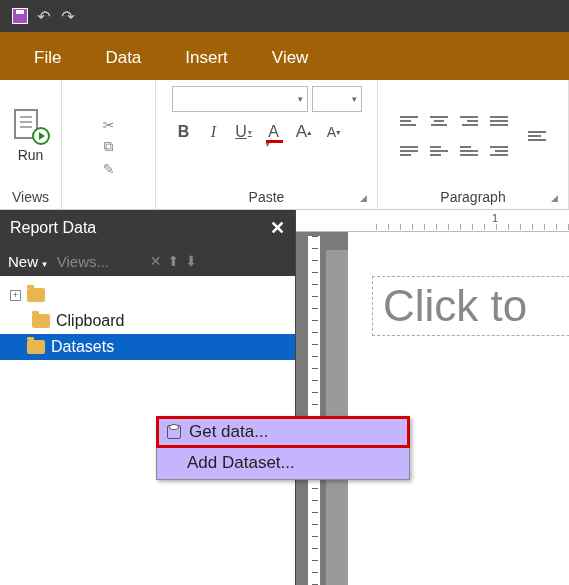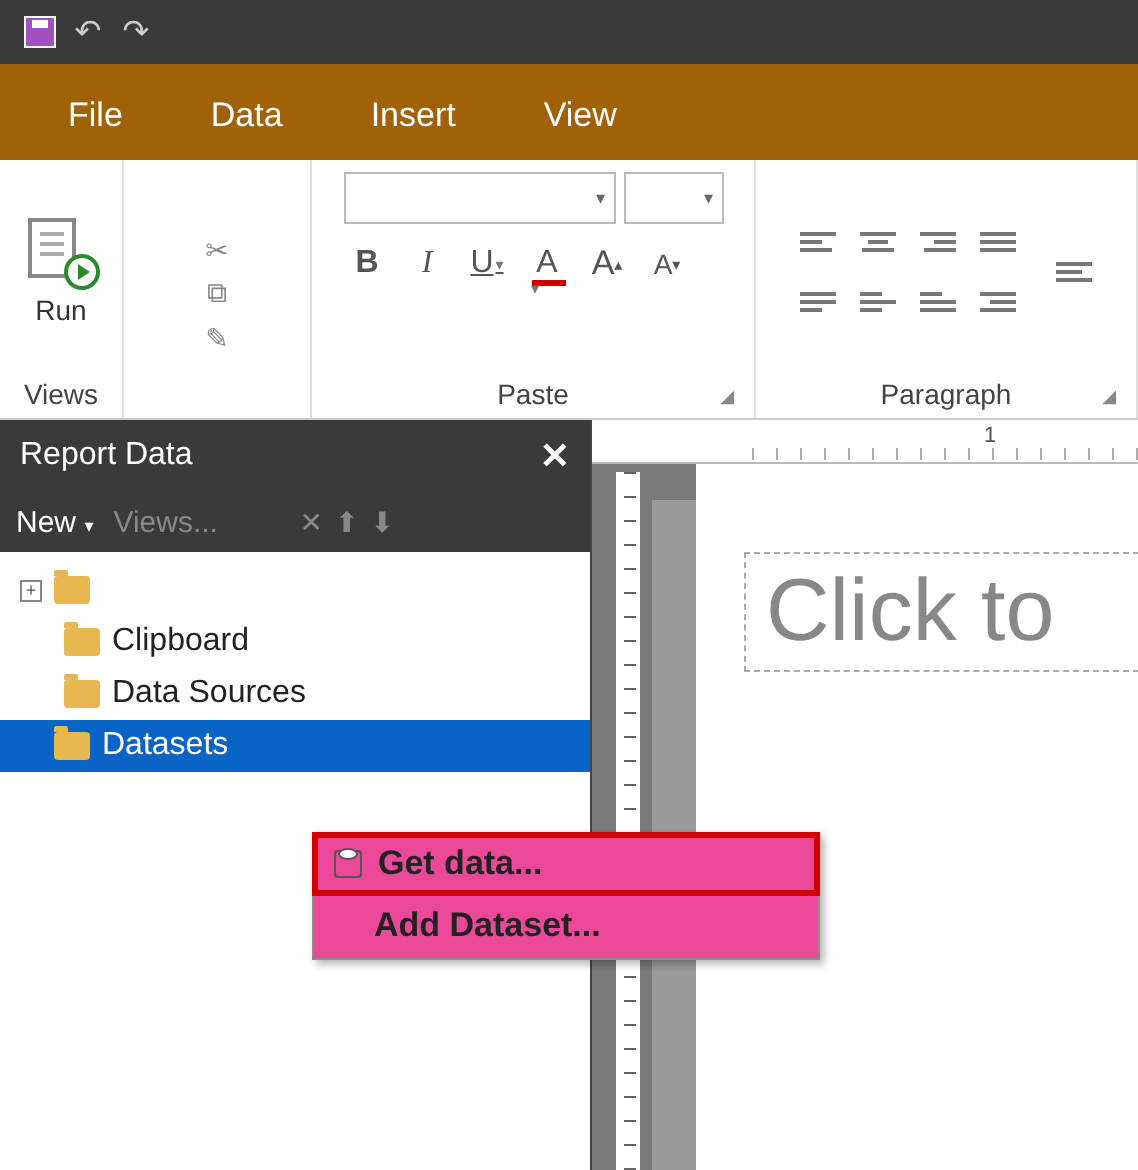--- a/index.html
+++ b/index.html
@@ -80,21 +80,21 @@
 .h-ruler { position: absolute; top: 0; left: 0; right: 0; height: 22px; background: #fff; border-bottom: 1px solid #bbb; }
 .h-ruler .tick-lbl { position: absolute; left: 196px; top: 2px; font-size: 11px; color: #555; }
 .h-ruler::before { content: ""; position: absolute; left: 80px; top: 0; bottom: 0; right: 0; background: repeating-linear-gradient(to right, #aaa 0 1px, transparent 1px 12px); height: 6px; top: 14px; }
 .paper { position: absolute; top: 40px; left: 30px; right: -200px; bottom: -50px; background: #9a9a9a; }
 .page { position: absolute; top: 22px; left: 52px; right: -200px; bottom: -50px; background: #fff; padding: 44px 0 0 24px; }
 .v-ruler { position: absolute; left: 12px; top: 26px; width: 12px; bottom: 0; background: #fff; }
 .v-ruler::before { content: ""; position: absolute; left: 4px; top: 0; bottom: 0; width: 6px; background: repeating-linear-gradient(to bottom, #666 0 1px, transparent 1px 12px); }
 .placeholder { font-size: 44px; color: #888; border: 1px dashed #aaa; padding: 4px 10px; white-space: nowrap; overflow: hidden; }
 
 
-.ctx-menu { position: absolute; left: 156px; top: 416px; width: 254px; background: #ec4899; border: 1px solid #8a8a8a; box-shadow: 2px 2px 4px rgba(0,0,0,0.3); z-index: 50; font-weight: bold; }
+.ctx-menu { position: absolute; left: 156px; top: 416px; width: 254px; background: #c4b5fd; border: 1px solid #8a8a8a; box-shadow: 2px 2px 4px rgba(0,0,0,0.3); z-index: 50; }
 .ctx-item { height: 32px; display: flex; align-items: center; font-size: 17px; color: #222; }
 .ctx-icon-col { width: 30px; display: flex; align-items: center; justify-content: center; }
 .ctx-db-icon { width: 14px; height: 14px; border: 1.5px solid #555; border-radius: 2px; position: relative; }
 .ctx-db-icon::before { content: ""; position: absolute; top: -2px; left: 1px; right: 1px; height: 4px; border: 1.5px solid #555; border-radius: 50%; background: #fff; }
 .ctx-highlight { border: 3px solid #d40000; margin: -1px; }
 </style>
 </head>
 <body>
 
 <div class="titlebar">
@@ -248,24 +248,20 @@
     </div>
     <div class="tree">
       <div class="tree-item">
         <div class="plus-box">+</div>
         <div class="folder"></div>
       </div>
       <div class="tree-item indent">
         <div class="folder"></div>
         <span>Clipboard</span>
       </div>
-      <div class="tree-item indent">
-        <div class="folder"></div>
-        <span>Data Sources</span>
-      </div>
       <div class="tree-item indent selected">
         <div class="folder"></div>
         <span>Datasets</span>
       </div>
     </div>
   </div>
 
   <div class="design">
     <div class="h-ruler">
       <span class="tick-lbl">1</span>

